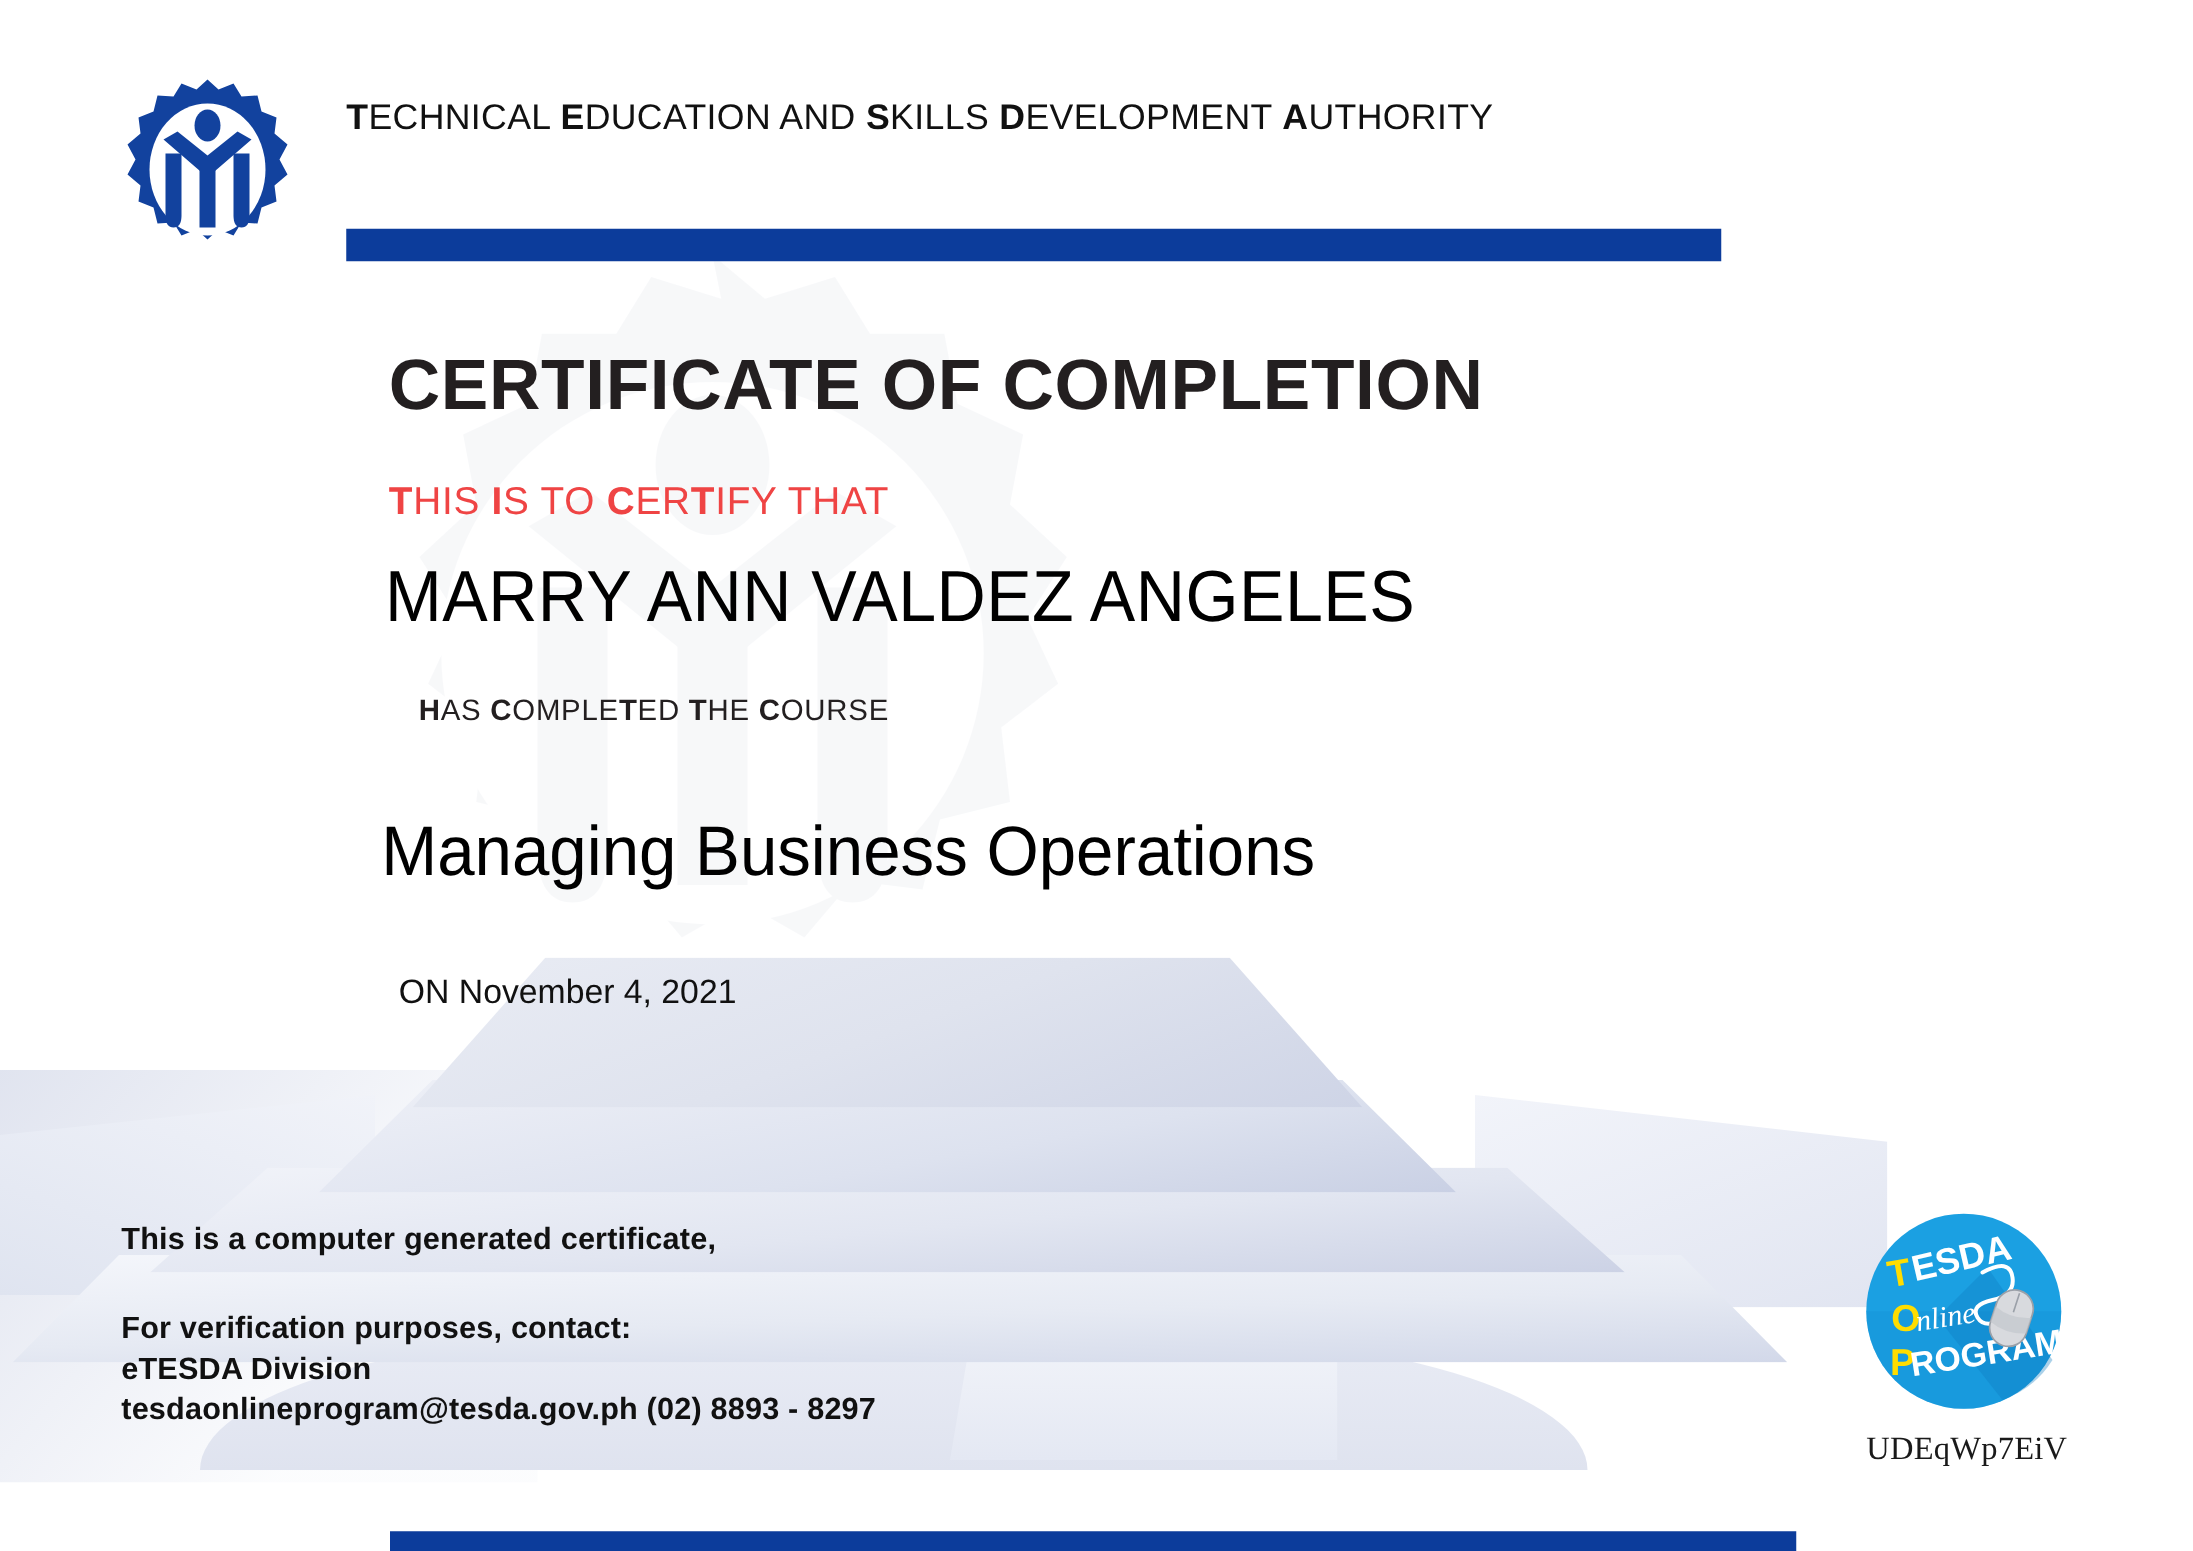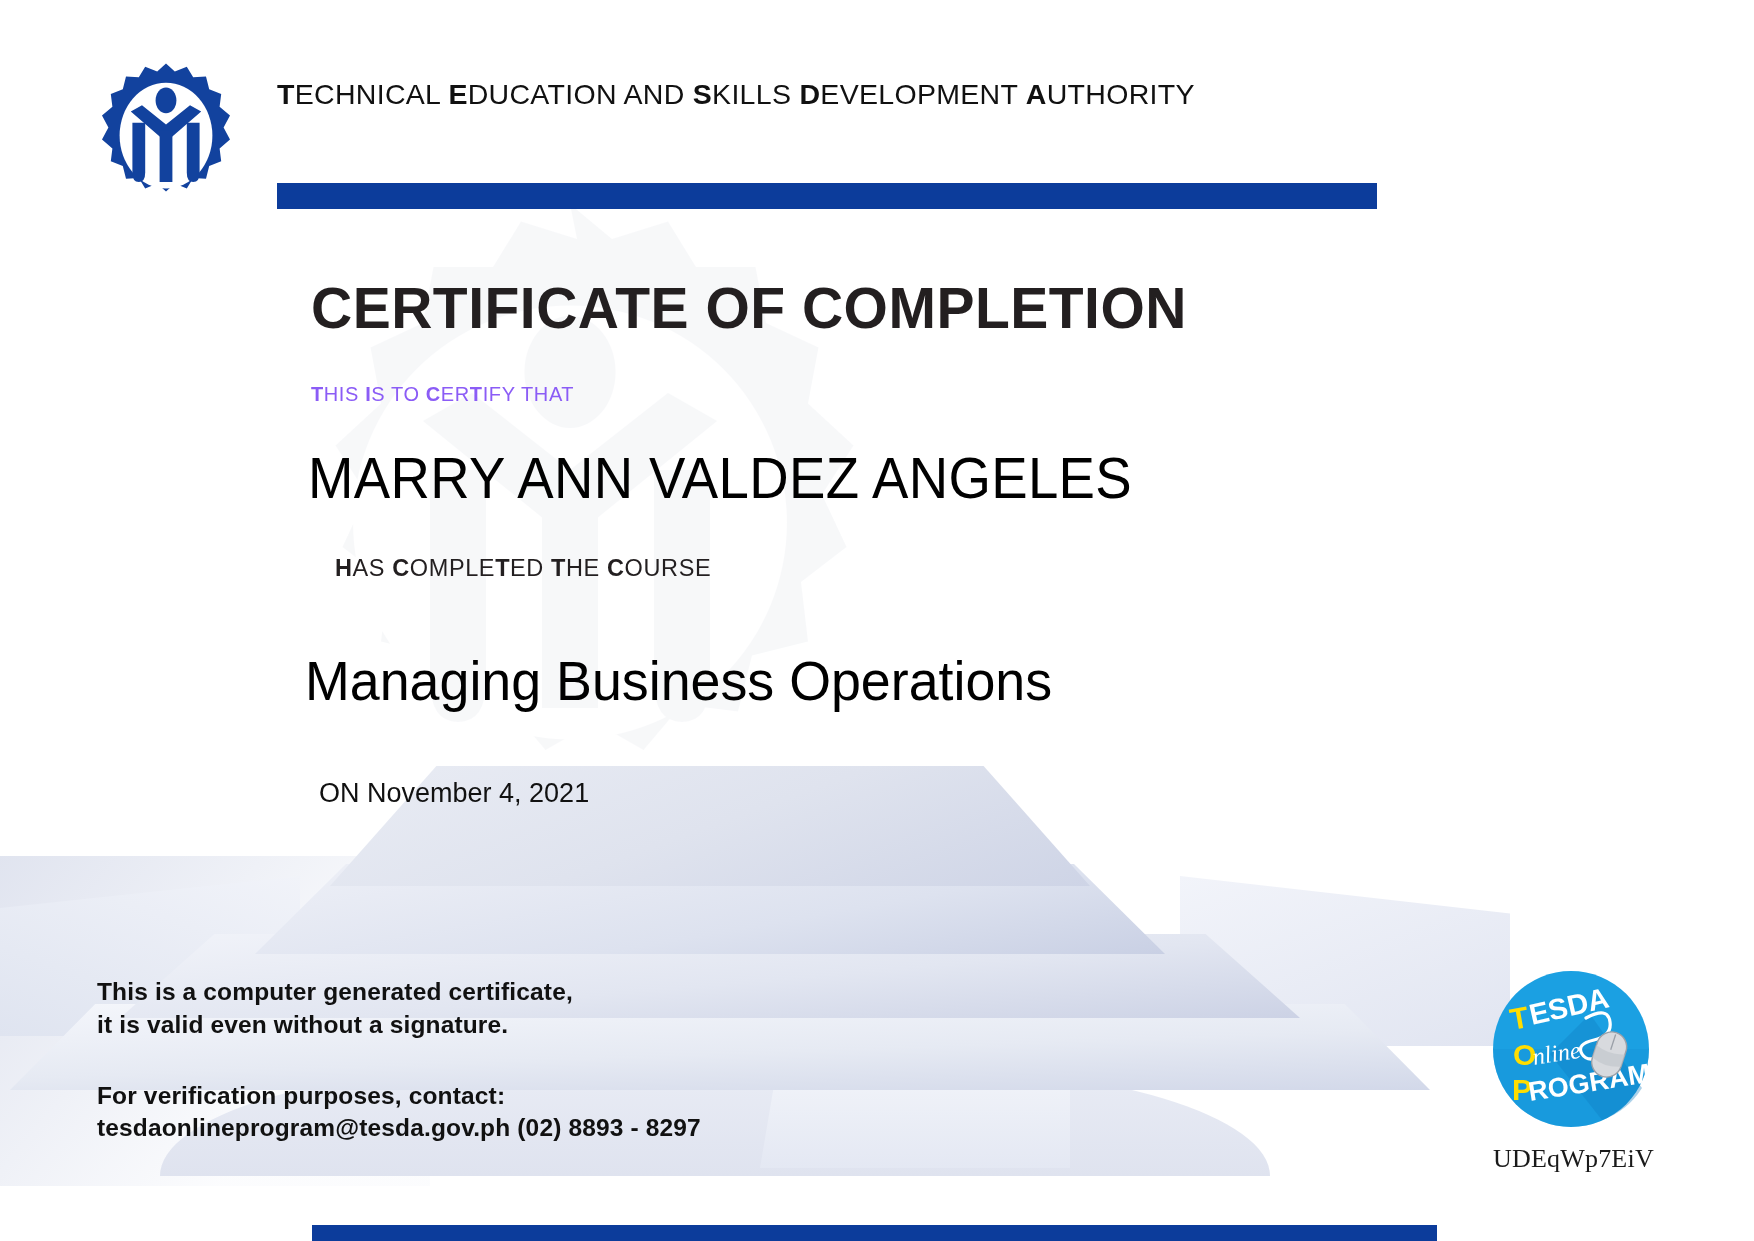--- a/index.html
+++ b/index.html
@@ -181,23 +181,23 @@
     font-size: 57px;
     font-weight: 700;
     letter-spacing: 0.5px;
     color: #231f20;
     white-space: nowrap;
   }
   .certify-line {
     position: absolute;
     left: 311px;
     top: 383px;
-    font-size: 20px;
+    font-size: 31px;
     letter-spacing: 0.6px;
-    color: #8b5cf6;
+    color: #ef4444;
     font-weight: 500;
     white-space: nowrap;
   }
   .certify-line b { font-weight: 700; }
   .recipient-name {
     position: absolute;
     left: 308px;
     top: 444px;
     font-size: 58px;
     font-weight: 400;
@@ -357,23 +357,23 @@
 
     <div class="completed-line"><b>H</b>AS <b>C</b>OMPLE<b>T</b>ED <b>T</b>HE <b>C</b>OURSE</div>
 
     <div class="course-name">Managing Business Operations</div>
 
     <div class="date-line"><b>ON</b> <span>November 4, 2021</span></div>
   </div>
 
   <div class="footer-notes">
     <div class="note-block">This is a computer generated certificate,</div>
-    <div class="note-block">it is valid even without a signature.</div>
     <div class="note-gap"></div>
     <div class="note-block">For verification purposes, contact:</div>
+    <div class="note-block">eTESDA Division</div>
     <div class="note-block">tesdaonlineprogram@tesda.gov.ph (02) 8893 - 8297</div>
   </div>
 
   <div class="top-logo-wrap">
     <svg viewBox="0 0 162 162" width="162" height="162">
       <circle cx="81" cy="81" r="78" fill="#1ba0e2"></circle>
       <path d="M3 81 A78 78 0 0 0 81 159 A78 78 0 0 0 159 81 Z" fill="#1590d4" opacity="0.35"></path>
       <path d="M100 46 L152 120 A78 78 0 0 1 112 152 L60 86 Z" fill="#0f7cc0" opacity="0.35"></path>
 
       <text x="22" y="62" font-family="'Liberation Sans', sans-serif" font-size="30" font-weight="700" fill="#ffdd00" transform="rotate(-10 22 62)">T</text>

